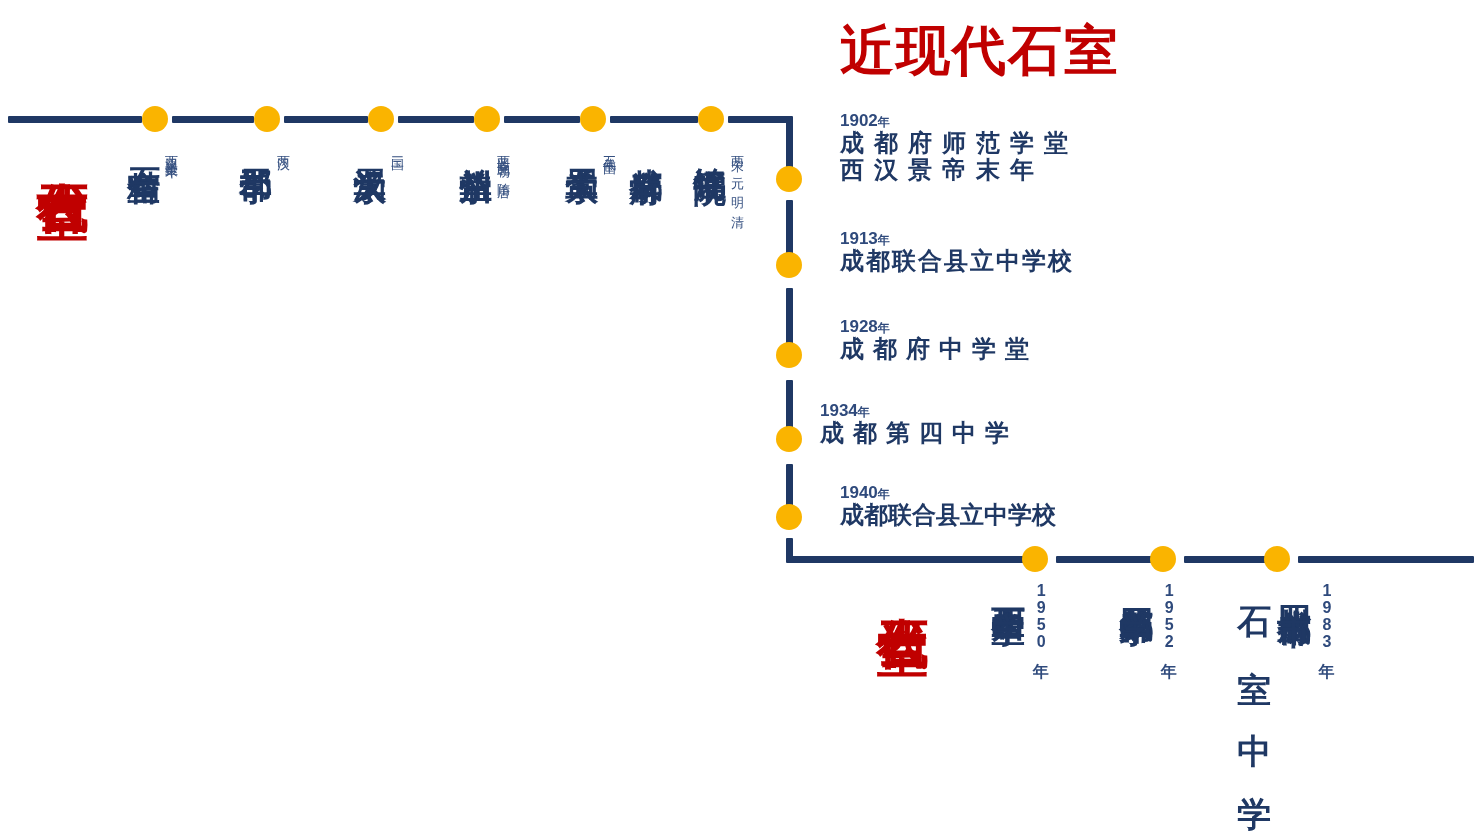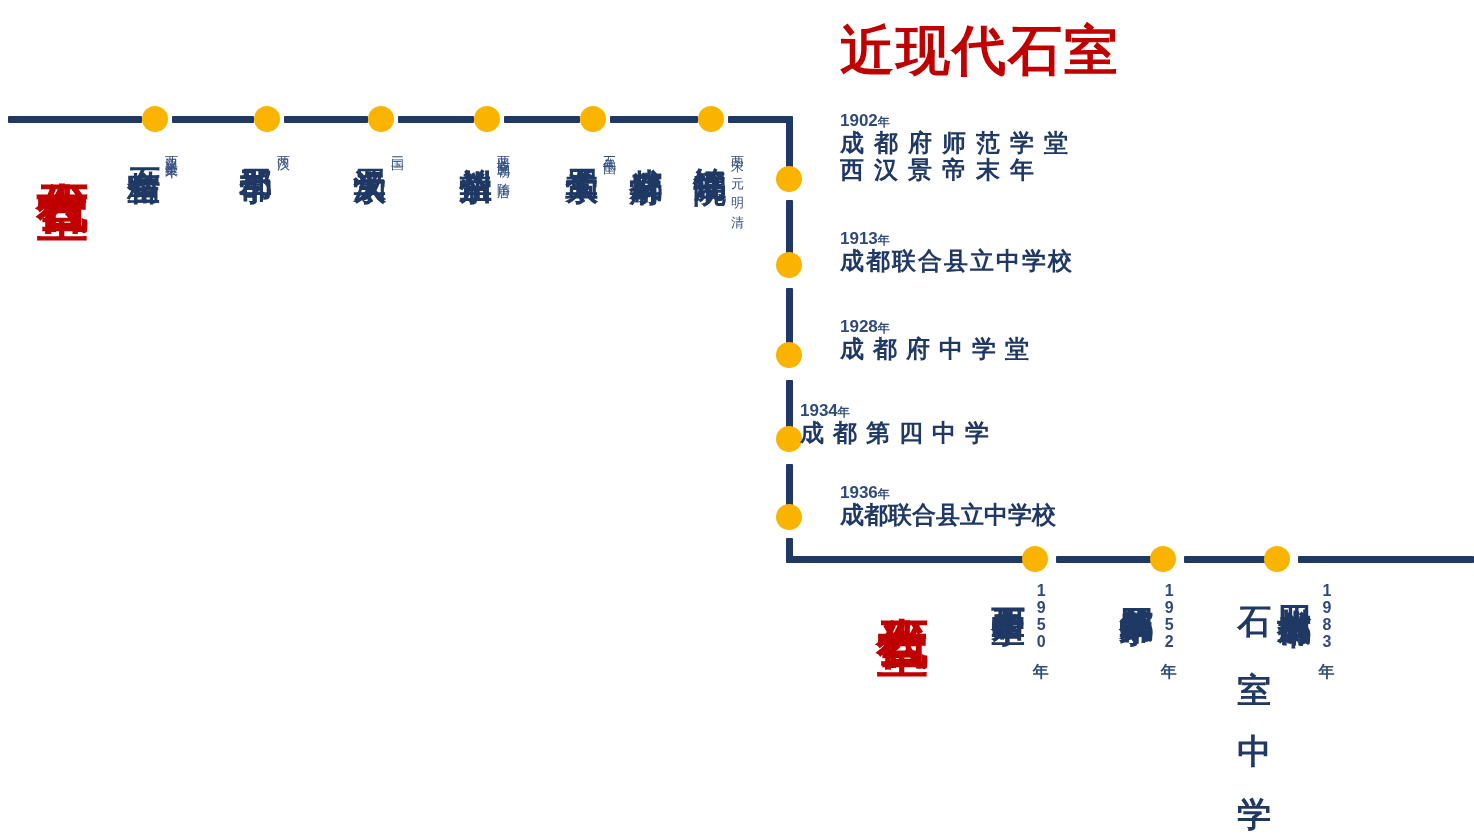--- a/index.html
+++ b/index.html
@@ -217,30 +217,30 @@
     <div class="school sp3">成都联合县立中学校</div>
   </div>
 
   <div class="modern-entry" style="left:840px;top:318px;">
     <div class="year">
       <span>1928</span><span class="cn">年</span>
     </div>
     <div class="school sp2">成都府中学堂</div>
   </div>
 
-  <div class="modern-entry" style="left:800px;top:402px;">
+  <div class="modern-entry" style="left:820px;top:402px;">
     <div class="year">
       <span>1934</span><span class="cn">年</span>
     </div>
     <div class="school sp2">成都第四中学</div>
   </div>
 
   <div class="modern-entry" style="left:840px;top:484px;">
     <div class="year">
-      <span>1936</span><span class="cn">年</span>
+      <span>1940</span><span class="cn">年</span>
     </div>
     <div class="school sp0">成都联合县立中学校</div>
   </div>
 
   <div class="contemp" style="left:990px;top:580px;">
     <span class="cname">川西石室中学</span>
     <span class="cyear">1950年</span>
   </div>
 
   <div class="contemp" style="left:1118px;top:580px;">

